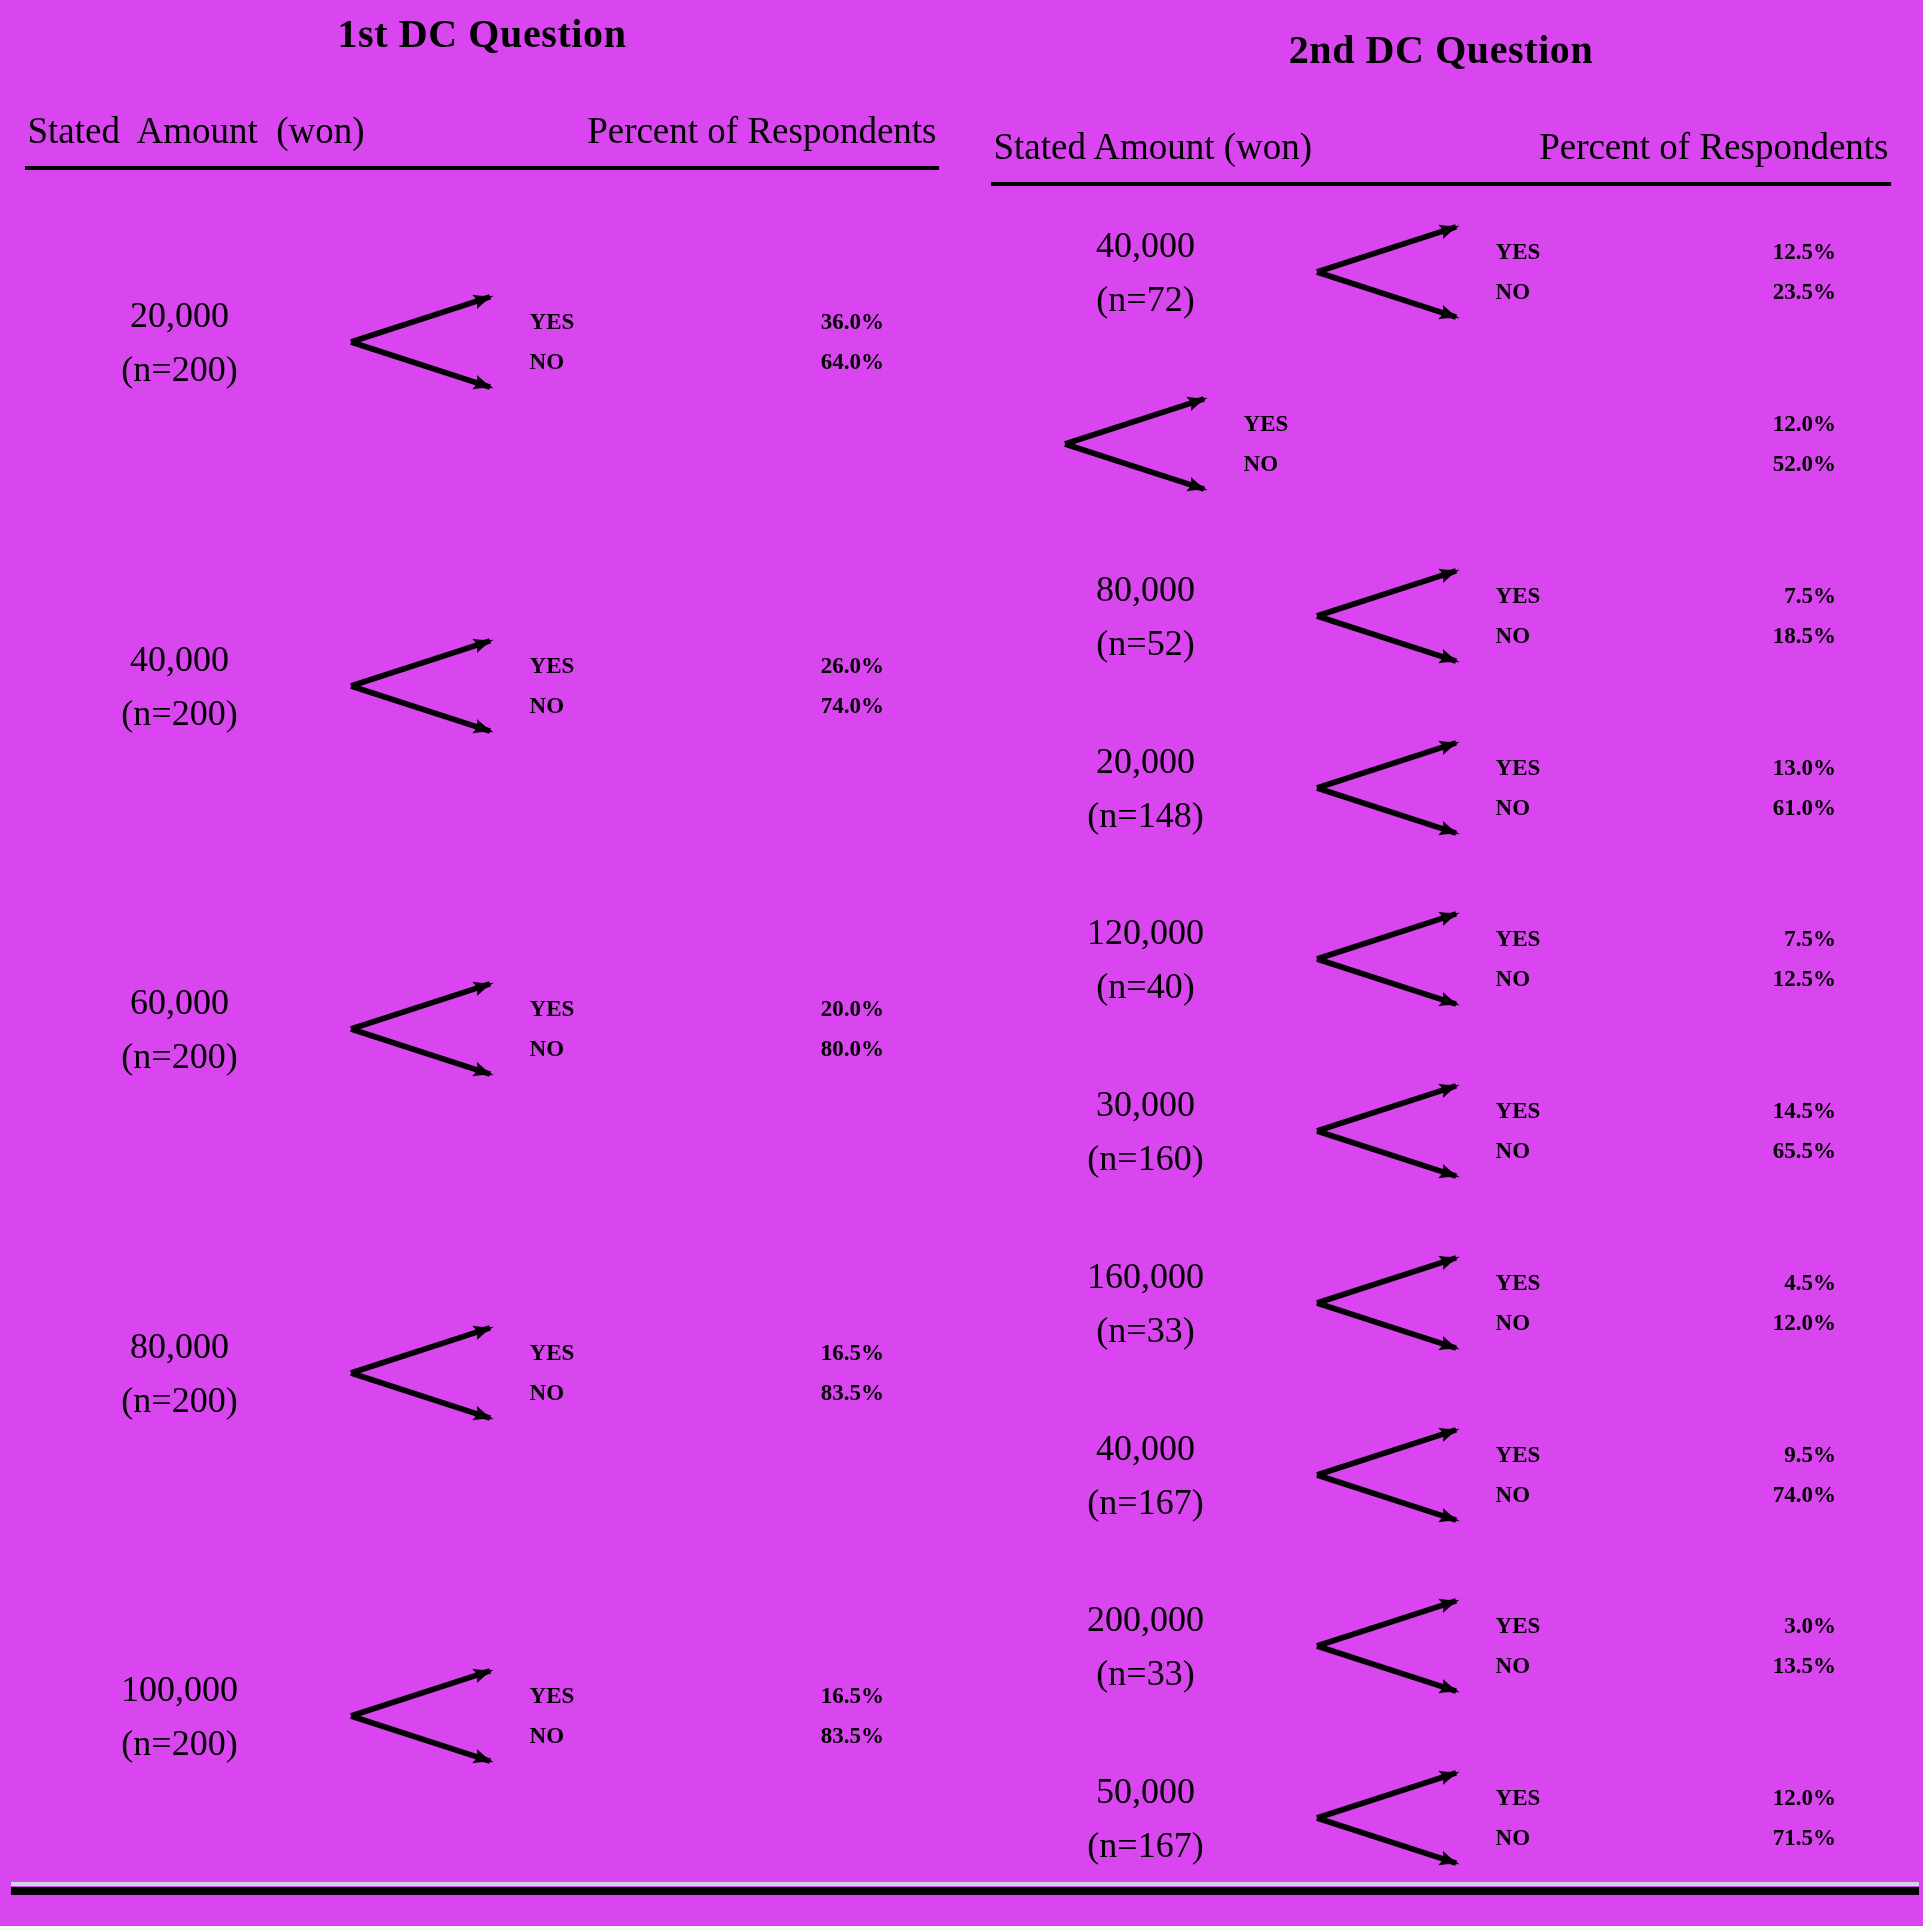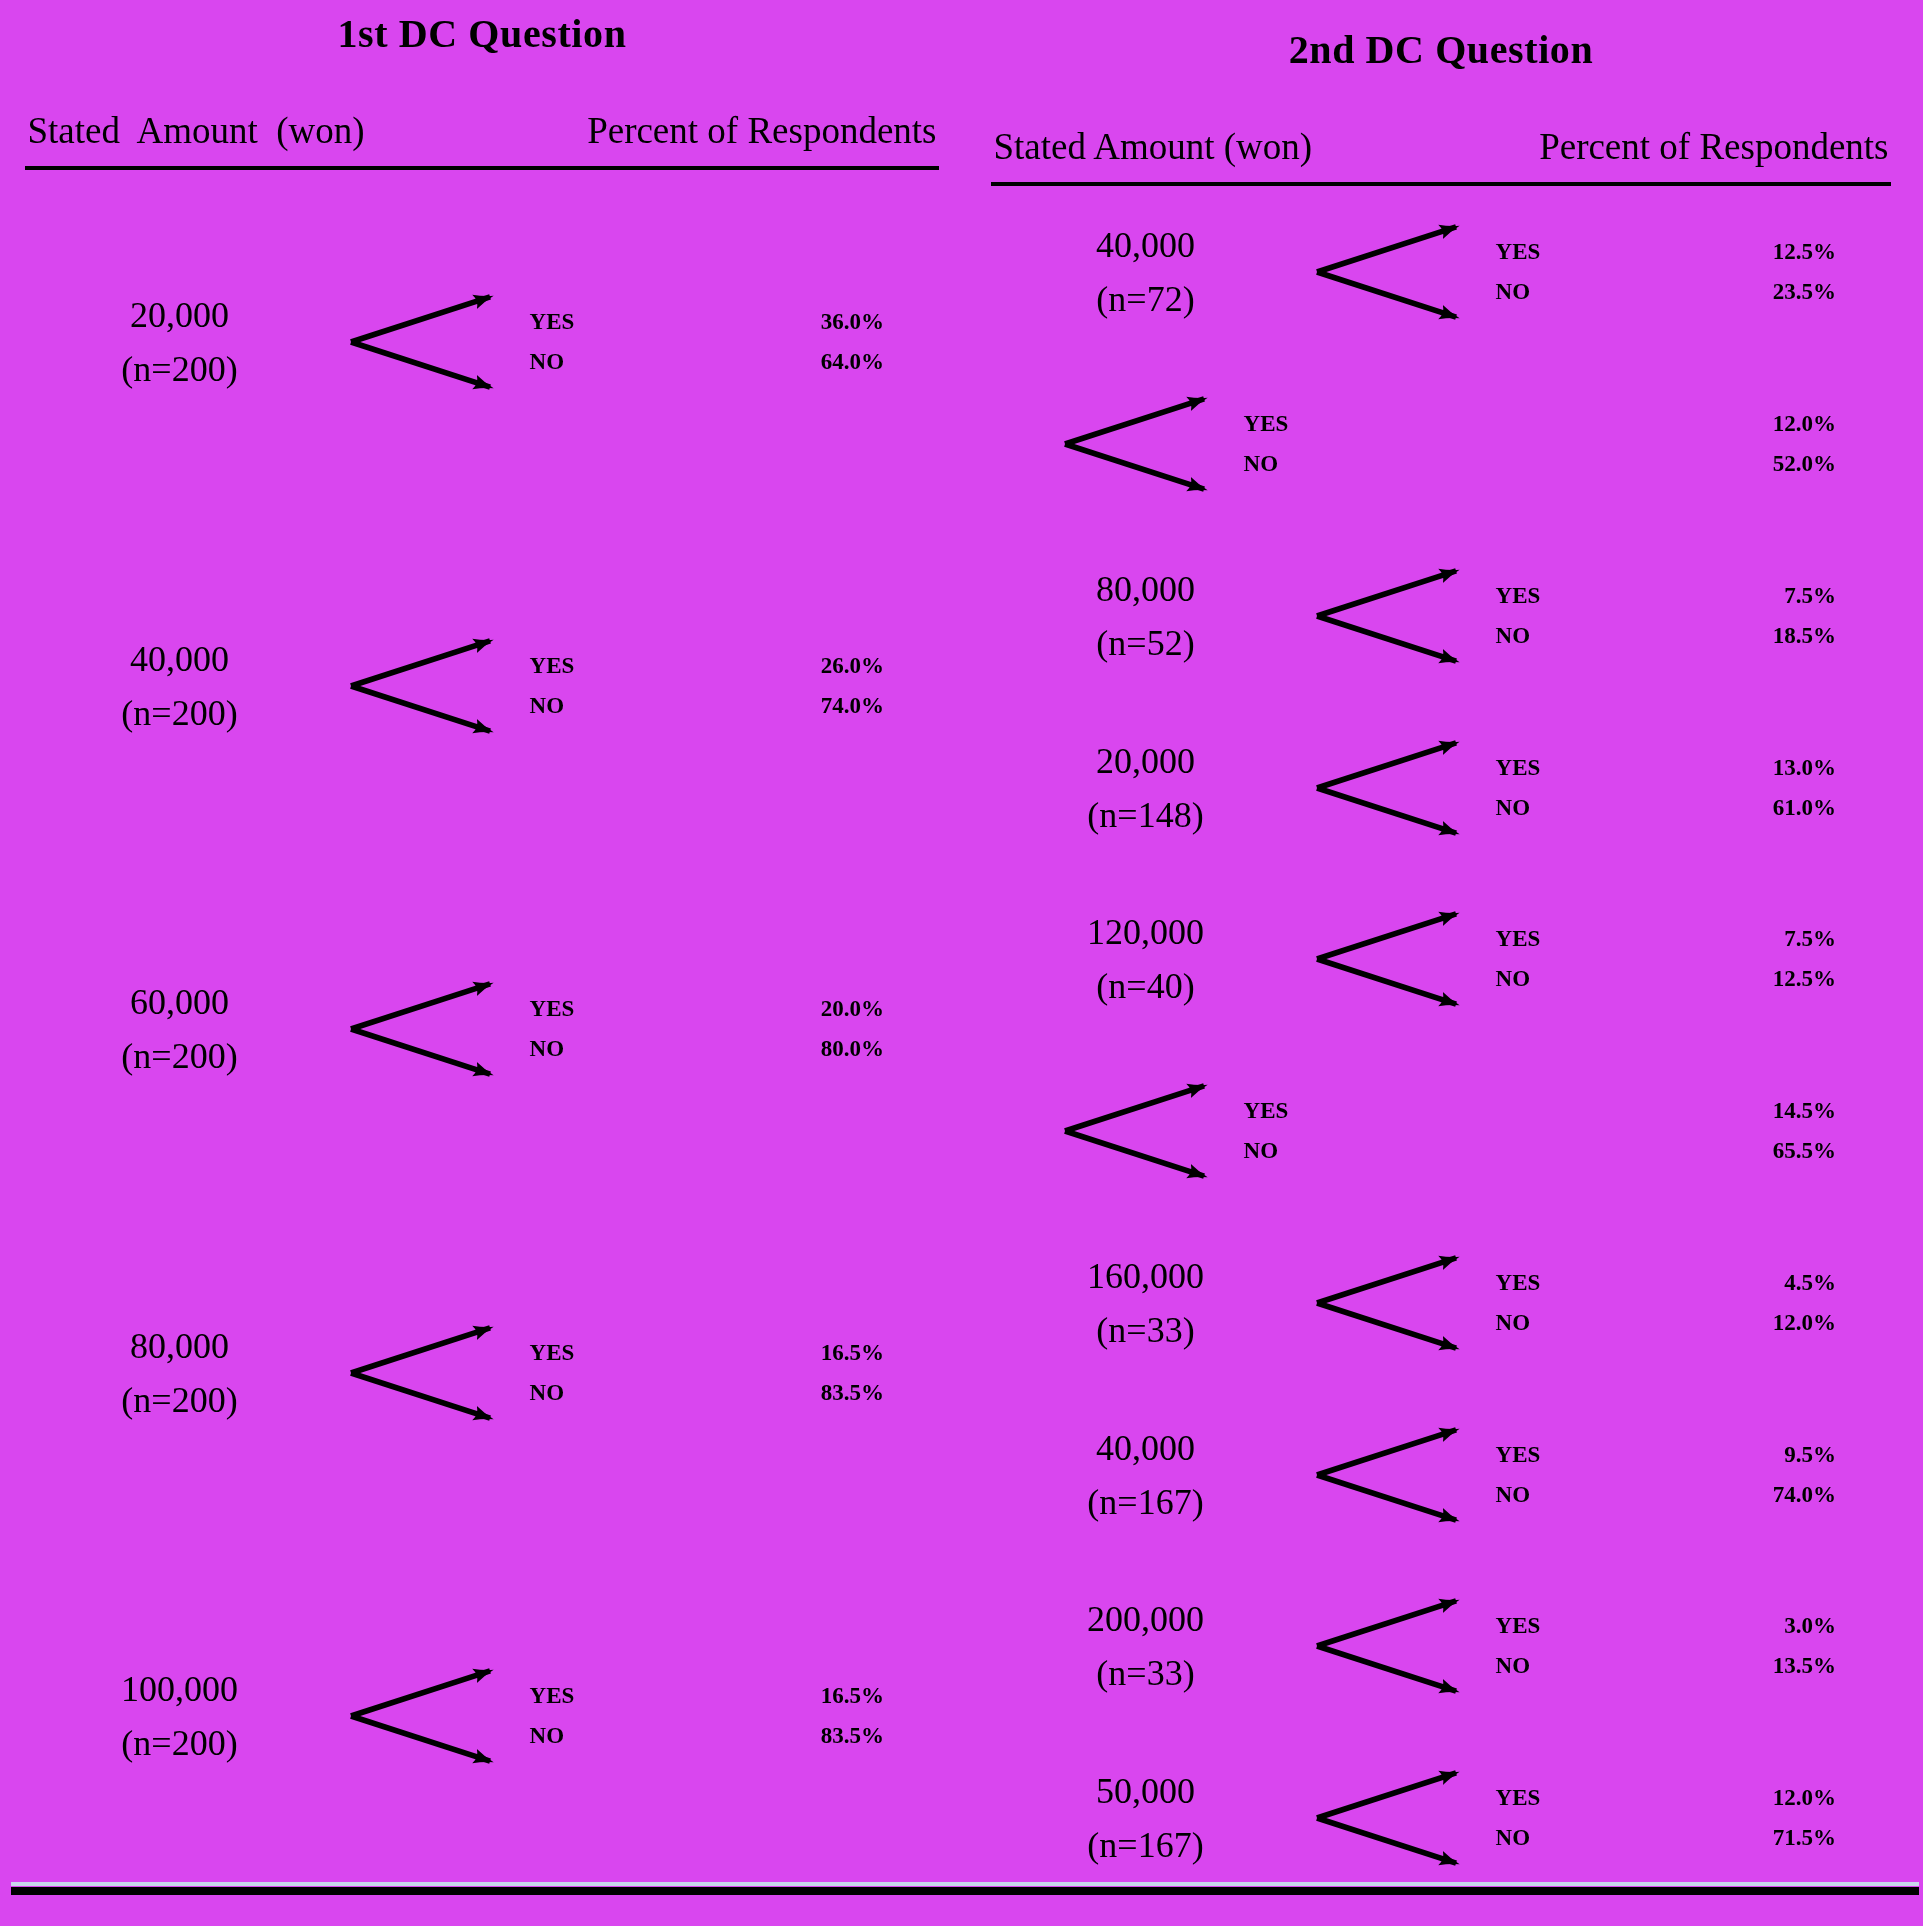--- a/index.html
+++ b/index.html
@@ -364,20 +364,24 @@
         <div class="outcome">
           <span>NO</span>
           <span>12.5%</span>
         </div>
       </div>
     </div>
   </div>
 
   <div class="slot">
     <div class="group-content">
+      <div class="amount">
+        <div>30,000</div>
+        <div>(n=160)</div>
+      </div>
       <svg class="fork" viewBox="0 0 265 200" aria-hidden="true">
         <path class="fork-line" d="M8 100 L230 28" marker-end="url(#arrowhead)"></path>
         <path class="fork-line" d="M8 100 L230 172" marker-end="url(#arrowhead)"></path>
       </svg>
       <div class="outcomes">
         <div class="outcome">
           <span>YES</span>
           <span>14.5%</span>
         </div>
         <div class="outcome">

